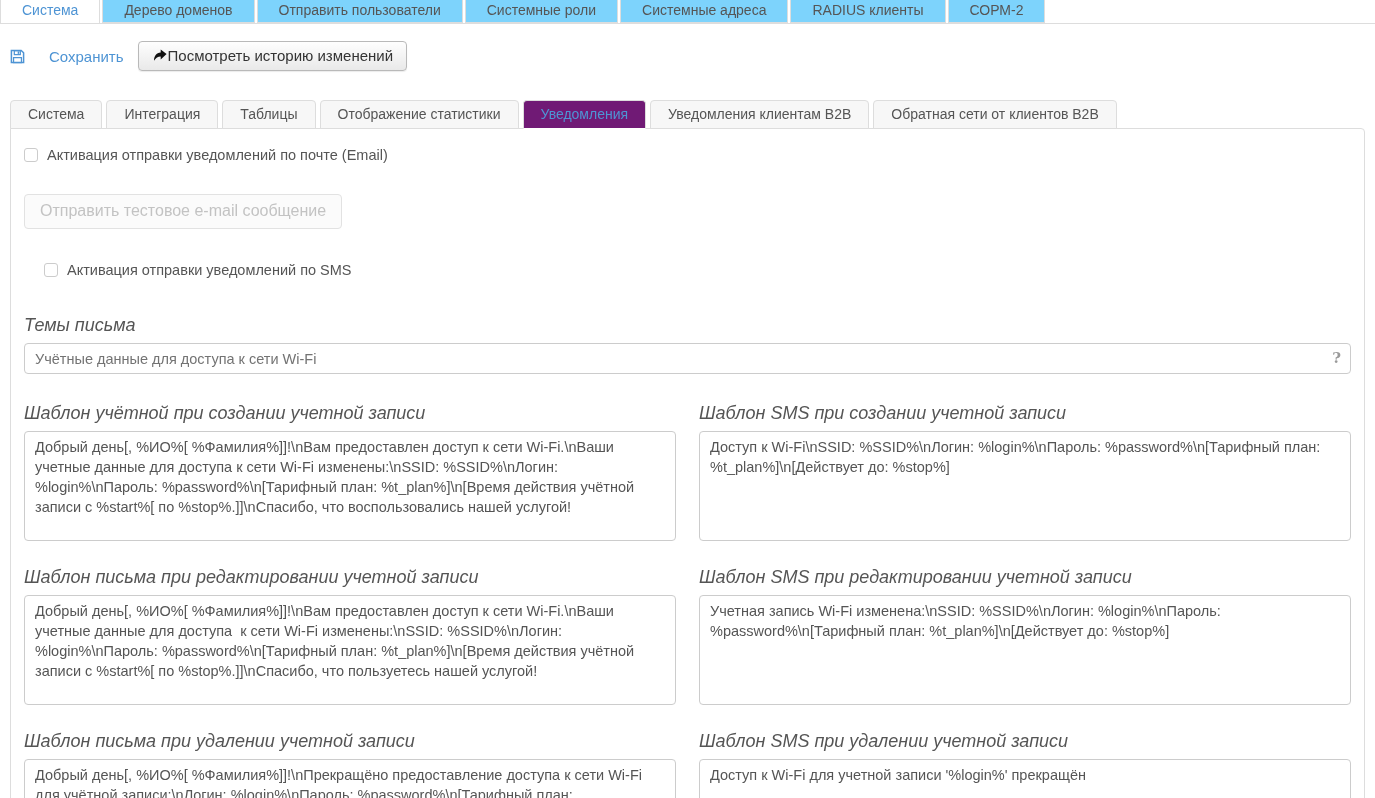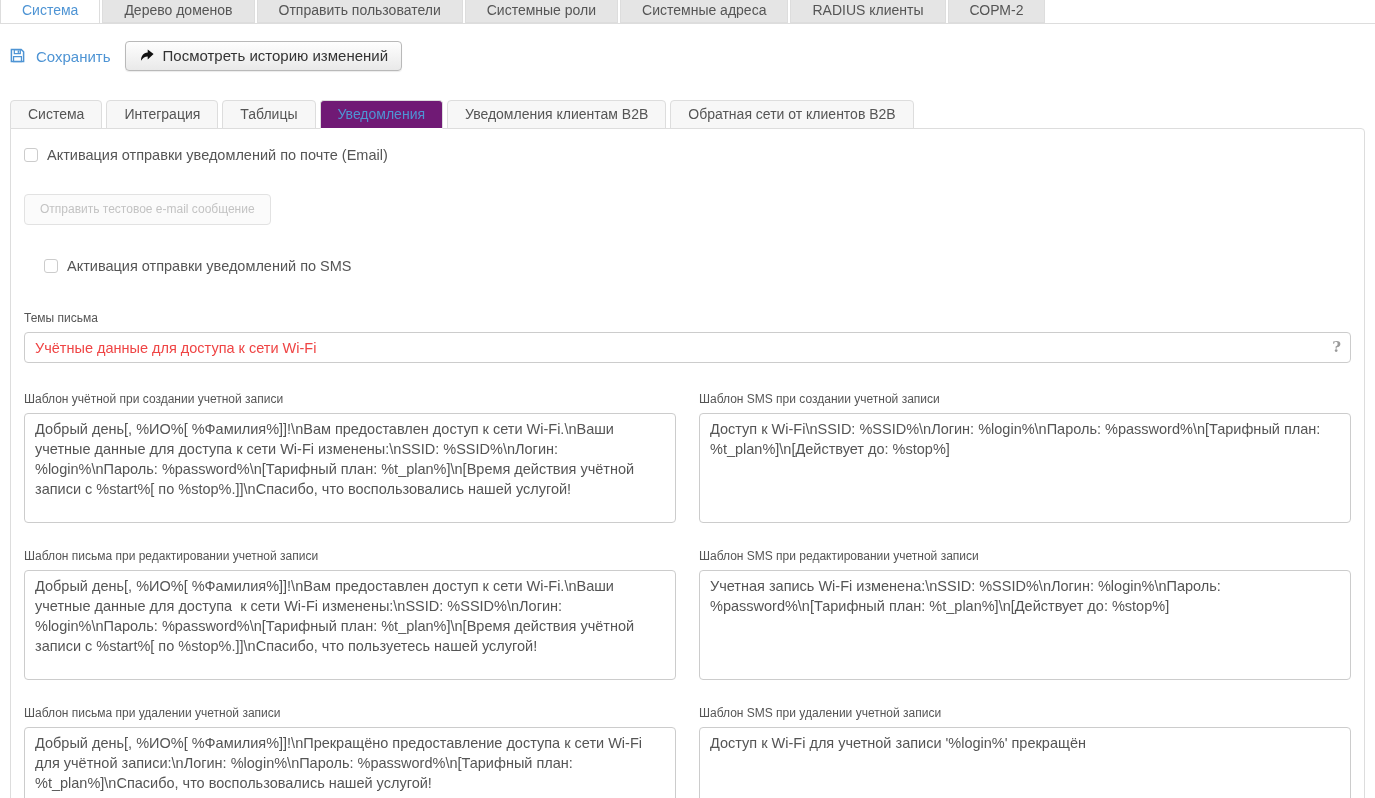--- a/index.html
+++ b/index.html
@@ -9,37 +9,37 @@
     width: 1375px; height: 798px; overflow: hidden;
     background: #fff;
     font-family: "Liberation Sans", "DejaVu Sans", sans-serif;
     color: #555;
   }
 
   
   .tabs-top { display: flex; border-bottom: 1px solid #ddd; padding-top: 0; }
   .ttab {
     padding: 2px 21px 3px; font-size: 14px; line-height: 17px;
-    color: #555; background: #e5e5e5; cursor: pointer;
+    color: #555; background: #7dd3fc; cursor: pointer;
     border: 1px solid #ddd; border-top: none; margin-right: 2px;
     white-space: nowrap;
   }
   .ttab.active {
     background: #fff; color: #4e94d4;
     margin-bottom: -1px; padding-bottom: 4px;
   }
 
   
   .toolbar { margin: 16px 0 0 10px; display: flex; align-items: center; gap: 14px; height: 32px; }
   .save-link {
-    display: inline-flex; align-items: flex-start; gap: 11px;
+    display: inline-flex; align-items: center; gap: 24px;
     color: #4e94d4; font-size: 15px; cursor: pointer; text-decoration: none;
   }
   .btn-history {
-    display: inline-flex; align-items: center; gap: 8px;
+    display: inline-flex; align-items: center; 
     padding: 5px 13px 6px; font-size: 15px; color: #333;
     background: linear-gradient(#fefefe, #e9e9e9);
     border: 1px solid #b9b9b9; border-radius: 4px; cursor: pointer;
     box-shadow: 0 1px 1px rgba(0,0,0,.08);
     font-family: inherit;
   }
 
   
   .tabs-settings { display: flex; margin: 28px 10px 0; position: relative; z-index: 2; }
   .stab {
@@ -60,33 +60,33 @@
   .check-row { display: flex; align-items: center; gap: 9px; }
   .cb {
     appearance: none; -webkit-appearance: none;
     width: 14px; height: 14px; margin: 0; flex: 0 0 auto;
     border: 1px solid #ccc; border-radius: 3px; background: #fff; cursor: pointer;
   }
   .check-label { font-size: 14.5px; color: #555; cursor: pointer; }
 
   .btn-test {
     margin-top: 31px; display: inline-block;
-    padding: 7px 15px 8px; font-size: 12px; color: #c3c3c3;
+    padding: 7px 15px 8px; font-size: 16px; color: #c3c3c3;
     background: #fbfbfb; border: 1px solid #e2e2e2; border-radius: 4px;
     font-family: inherit; cursor: default;
   }
   .row-sms { margin-top: 33px; padding-left: 20px; }
 
-  .field-label { font-size: 12px; color: #555; margin-bottom: 7px; }
+  .field-label { font-size: 18px; color: #555; margin-bottom: 7px; font-style: italic; }
   .subject-block { margin-top: 37px; }
   .input-wrap { position: relative; }
   .text-input {
     width: 100%; height: 31px; padding: 5px 32px 5px 10px;
     border: 1px solid #ccc; border-radius: 4px;
-    font-size: 14.5px; color: #ef4444; font-family: inherit; background: #fff;
+    font-size: 14.5px; color: #737373; font-family: inherit; background: #fff;
   }
   .help-q {
     position: absolute; right: 10px; top: 6px;
     color: #9a9a9a; font-weight: 700; font-size: 15px; cursor: pointer;
     font-family: "DejaVu Serif", serif;
   }
 
   .tpl-grid {
     margin-top: 29px;
     display: grid; grid-template-columns: 1fr 1fr;
@@ -133,20 +133,21 @@
       </svg>
     </span>
     <span>Посмотреть историю изменений</span>
   </button>
 </div>
 
 <div class="tabs-settings">
   <div class="stab">Система</div>
   <div class="stab">Интеграция</div>
   <div class="stab">Таблицы</div>
+  <div class="stab">Отображение статистики</div>
   <div class="stab active">Уведомления</div>
   <div class="stab">Уведомления клиентам B2B</div>
   <div class="stab">Обратная сети от клиентов B2B</div>
 </div>
 
 <div class="panel">
 
   <div class="check-row">
     <input type="checkbox" class="cb" style="">
     <span class="check-label">Активация отправки уведомлений по почте (Email)</span>

